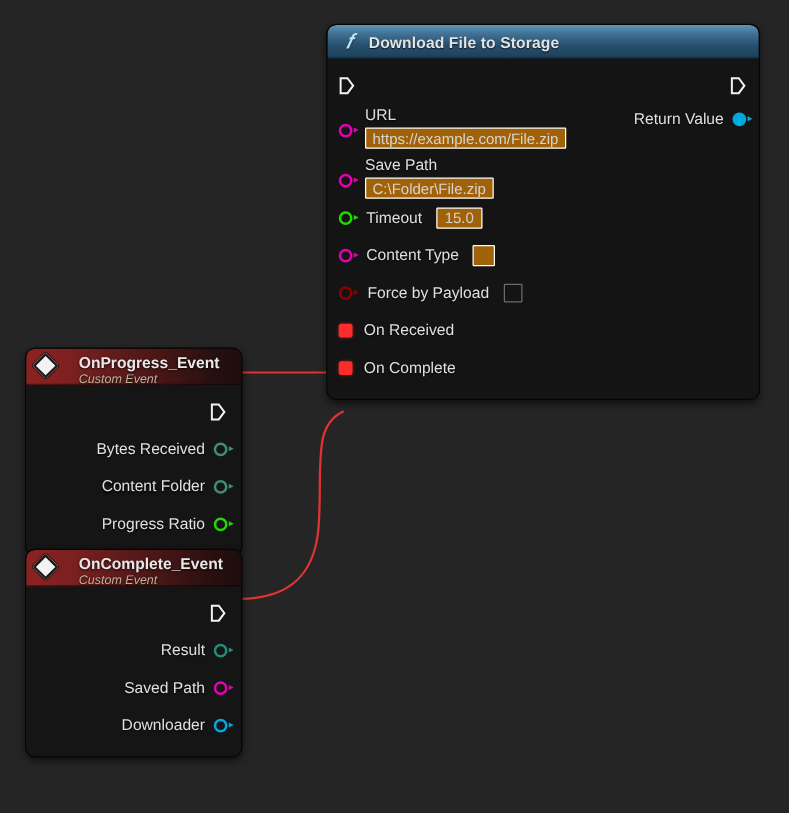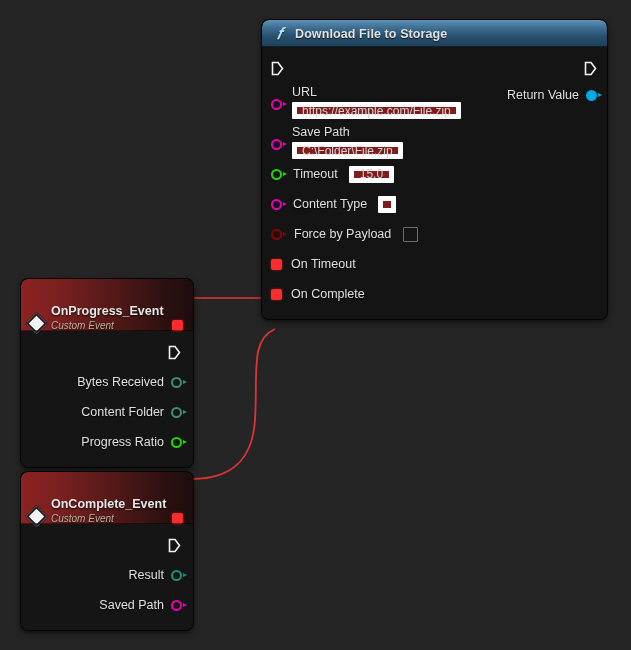--- a/index.html
+++ b/index.html
@@ -66,26 +66,26 @@
     letter-spacing: .1px;
   }
   .fn-body {
     padding: 6px 0 10px 0;
     background: #141414;
   }
 
   
   .node.ev { background: #151515; }
   .ev-header {
-    height: 52px;
+    height: 29px;
     padding: 4px 10px 0 8px;
     background: linear-gradient(to right, #8d2222 0%, #7a2020 22%, #4e1717 58%, #2a1010 85%, #1d0d0d 100%);
     border-top-left-radius: 7px; border-top-right-radius: 7px;
     position: relative;
-    display: flex; align-items: flex-end;
+    display: flex; align-items: flex-start; gap: 12px;
   }
   .ev-header::after {
     content:"";
     position:absolute; left:0; right:0; bottom:0; height:1px;
     background: rgba(0,0,0,.45);
   }
   .ev-diamond {
     width: 15px; height: 15px;
     margin: 2px 7px 0 0;
     flex: 0 0 auto;
@@ -155,22 +155,22 @@
     border-radius: 2px;
     flex: 0 0 auto;
     box-shadow: 0 0 3px rgba(250,44,44,.5);
   }
 
   
   .field {
     display: inline-flex; align-items: center;
     height: 17px;
     padding: 0 5px;
-    border: 5px solid #ffffff;
-    background: #7f1d1d;
+    border: 1px solid #ffffff;
+    background: #a16207;
     color: #d5d5d5;
     font-size: 12px;
     border-radius: 1px;
     white-space: nowrap;
   }
   .field.num { height: 17px; padding: 0 6px; color: #d0d0d0; }
   .checkbox {
     width: 15px; height: 15px;
     border: 1px solid #6b6b6b;
     background: #141414;
@@ -245,21 +245,21 @@
     </div>
 
     <div class="row fn-row gap6" style="min-height:30px;">
       <span class="pin-data" style="color:#8b0000;"></span>
       <span class="label" style="margin-left:6px;">Force by Payload</span>
       <span class="checkbox" style="margin-left:6px;"></span>
     </div>
 
     <div class="row fn-row" style="min-height:30px;">
       <span class="pin-delegate"></span>
-      <span class="label" style="margin-left:9px;">On Timeout</span>
+      <span class="label" style="margin-left:9px;">On Received</span>
     </div>
 
     <div class="row fn-row" style="min-height:30px;">
       <span class="pin-delegate"></span>
       <span class="label" style="margin-left:9px;">On Complete</span>
     </div>
 
   </div>
 </div>
 
@@ -294,21 +294,21 @@
       <span class="pin-data" style="color:#3f8f6f; margin-left:7px;"></span>
     </div>
 
     <div class="row right" style="min-height:30px; padding:0 11px 0 0;">
       <span class="label">Progress Ratio</span>
       <span class="pin-data" style="color:#20d900; margin-left:7px;"></span>
     </div>
   </div>
 </div>
 
-<div class="node ev" style="left:21px; top:472px; width:172px;">
+<div class="node ev" style="left:21px; top:440px; width:172px;">
 
   <div class="ev-header">
     <span class="ev-diamond"></span>
     <span class="ev-titles">
       <span class="ev-title">OnComplete_Event</span>
       <span class="ev-sub">Custom Event</span>
     </span>
     <span style="flex:1"></span>
     <span class="pin-delegate" style="margin-top:7px;"></span>
   </div>
@@ -325,14 +325,18 @@
     <div class="row right" style="min-height:30px; padding:0 11px 0 0;justify-content:flex-end;">
       <span class="label">Result</span>
       <span class="pin-data" style="color:#1f8f78; margin-left:7px;"></span>
     </div>
 
     <div class="row right" style="min-height:30px; padding:0 11px 0 0;">
       <span class="label">Saved Path</span>
       <span class="pin-data" style="color:#e600b4; margin-left:7px;"></span>
     </div>
 
+    <div class="row right" style="min-height:30px; padding:0 11px 0 0;">
+      <span class="label">Downloader</span>
+      <span class="pin-data" style="color:#00a9e0; margin-left:7px;"></span>
+    </div>
   </div>
 </div>
 
 </body></html>

